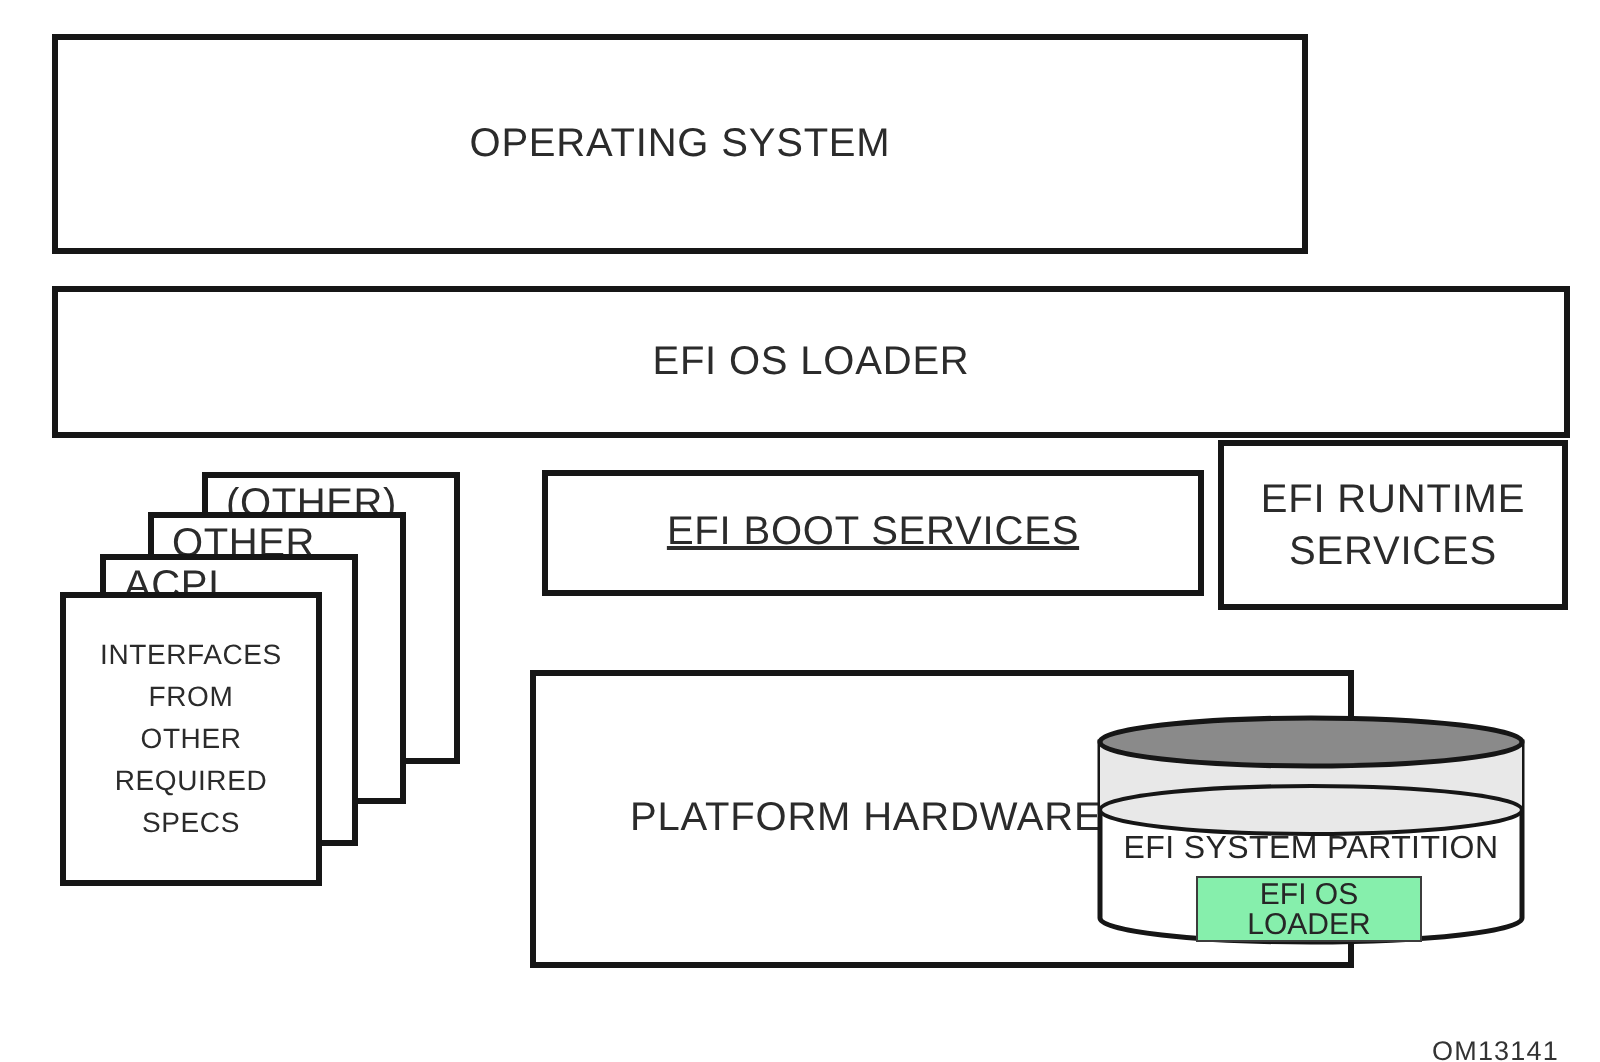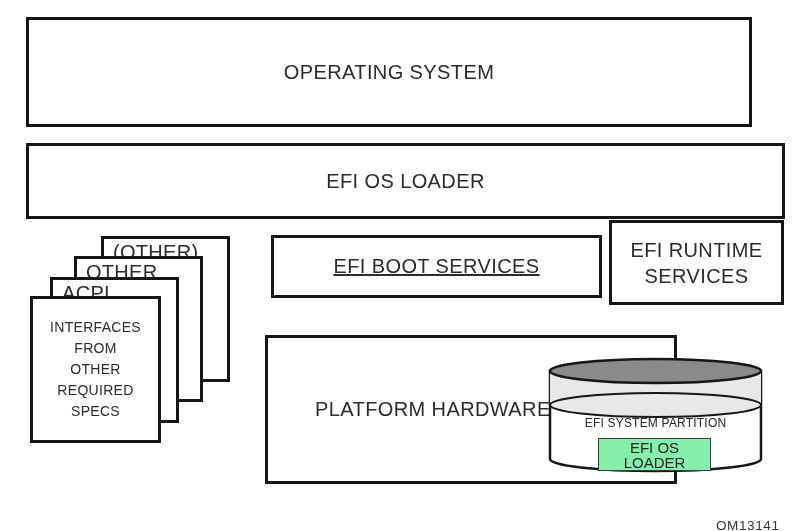--- a/index.html
+++ b/index.html
@@ -22,21 +22,21 @@
     box-sizing: border-box;
     border: 3px solid #161616;
     background: #ffffff;
     display: flex;
     align-items: center;
     justify-content: center;
     font-size: 20px;
     letter-spacing: 0.4px;
     color: #2b2b2b;
   }
-  #os-box       { left: 26px;  top: 17px;  width: 726px; height: 110px; }
+  #os-box       { left: 26px;  top: 17px;  width: 628px; height: 110px; }
   #loader-box   { left: 26px;  top: 143px; width: 759px; height: 76px; }
   #boot-box     { left: 271px; top: 235px; width: 331px; height: 63px; text-decoration: underline; }
   #runtime-box  { left: 609px; top: 220px; width: 175px; height: 85px;
                   text-align: center; line-height: 26px; }
   #platform-box { left: 265px; top: 335px; width: 412px; height: 149px;
                   justify-content: flex-start; padding-left: 47px; }
 
   
   .paper {
     position: absolute;
@@ -70,21 +70,21 @@
     position: absolute;
     left: 548px; top: 357px;
     width: 215px; height: 116px;
     z-index: 5;
   }
   #disk svg { display: block; }
   #partition-label {
     position: absolute;
     left: 0; right: 0; top: 59px;
     text-align: center;
-    font-size: 12px;
+    font-size: 16px;
     letter-spacing: 0.2px;
     color: #262626;
   }
   #inner-loader-box {
     position: absolute;
     left: 50px; top: 81px;
     width: 113px; height: 33px;
     box-sizing: border-box;
     border: 1.5px solid #3c3c3c;
     background: #86efac;

